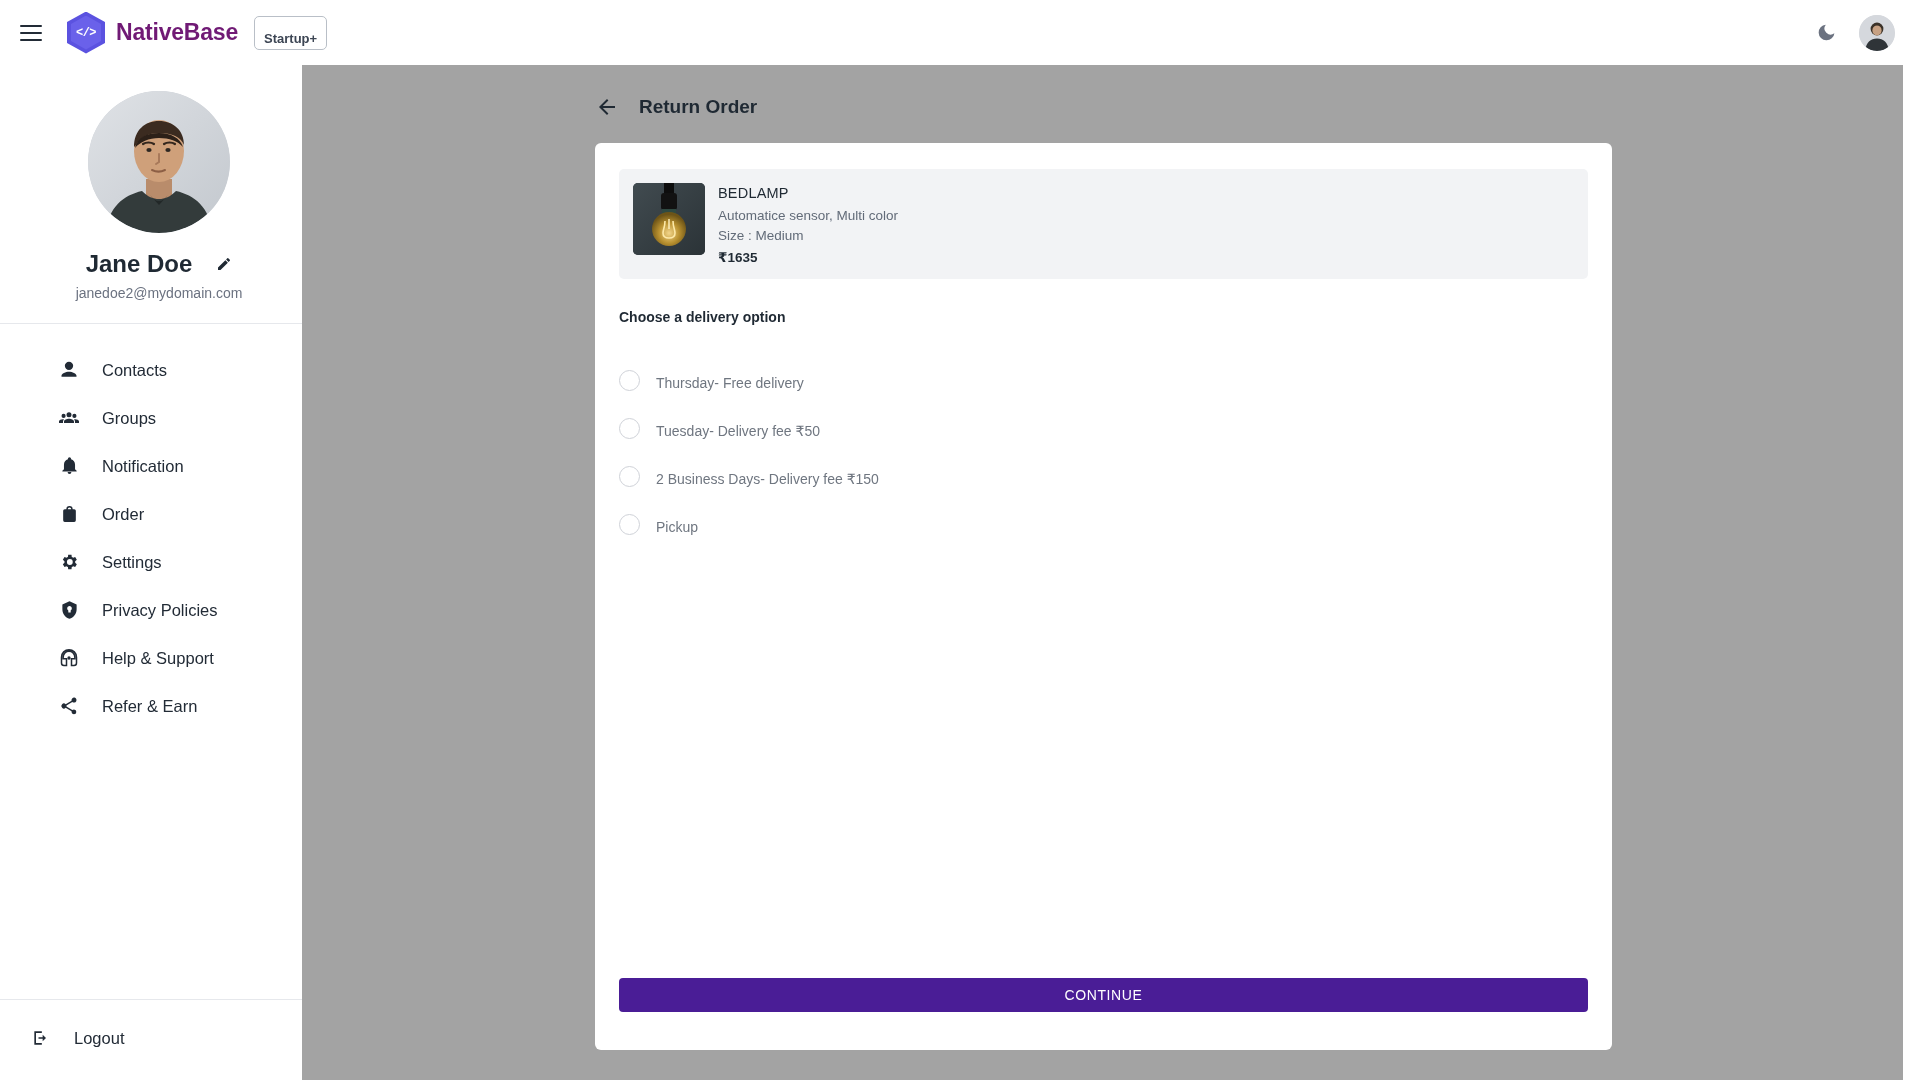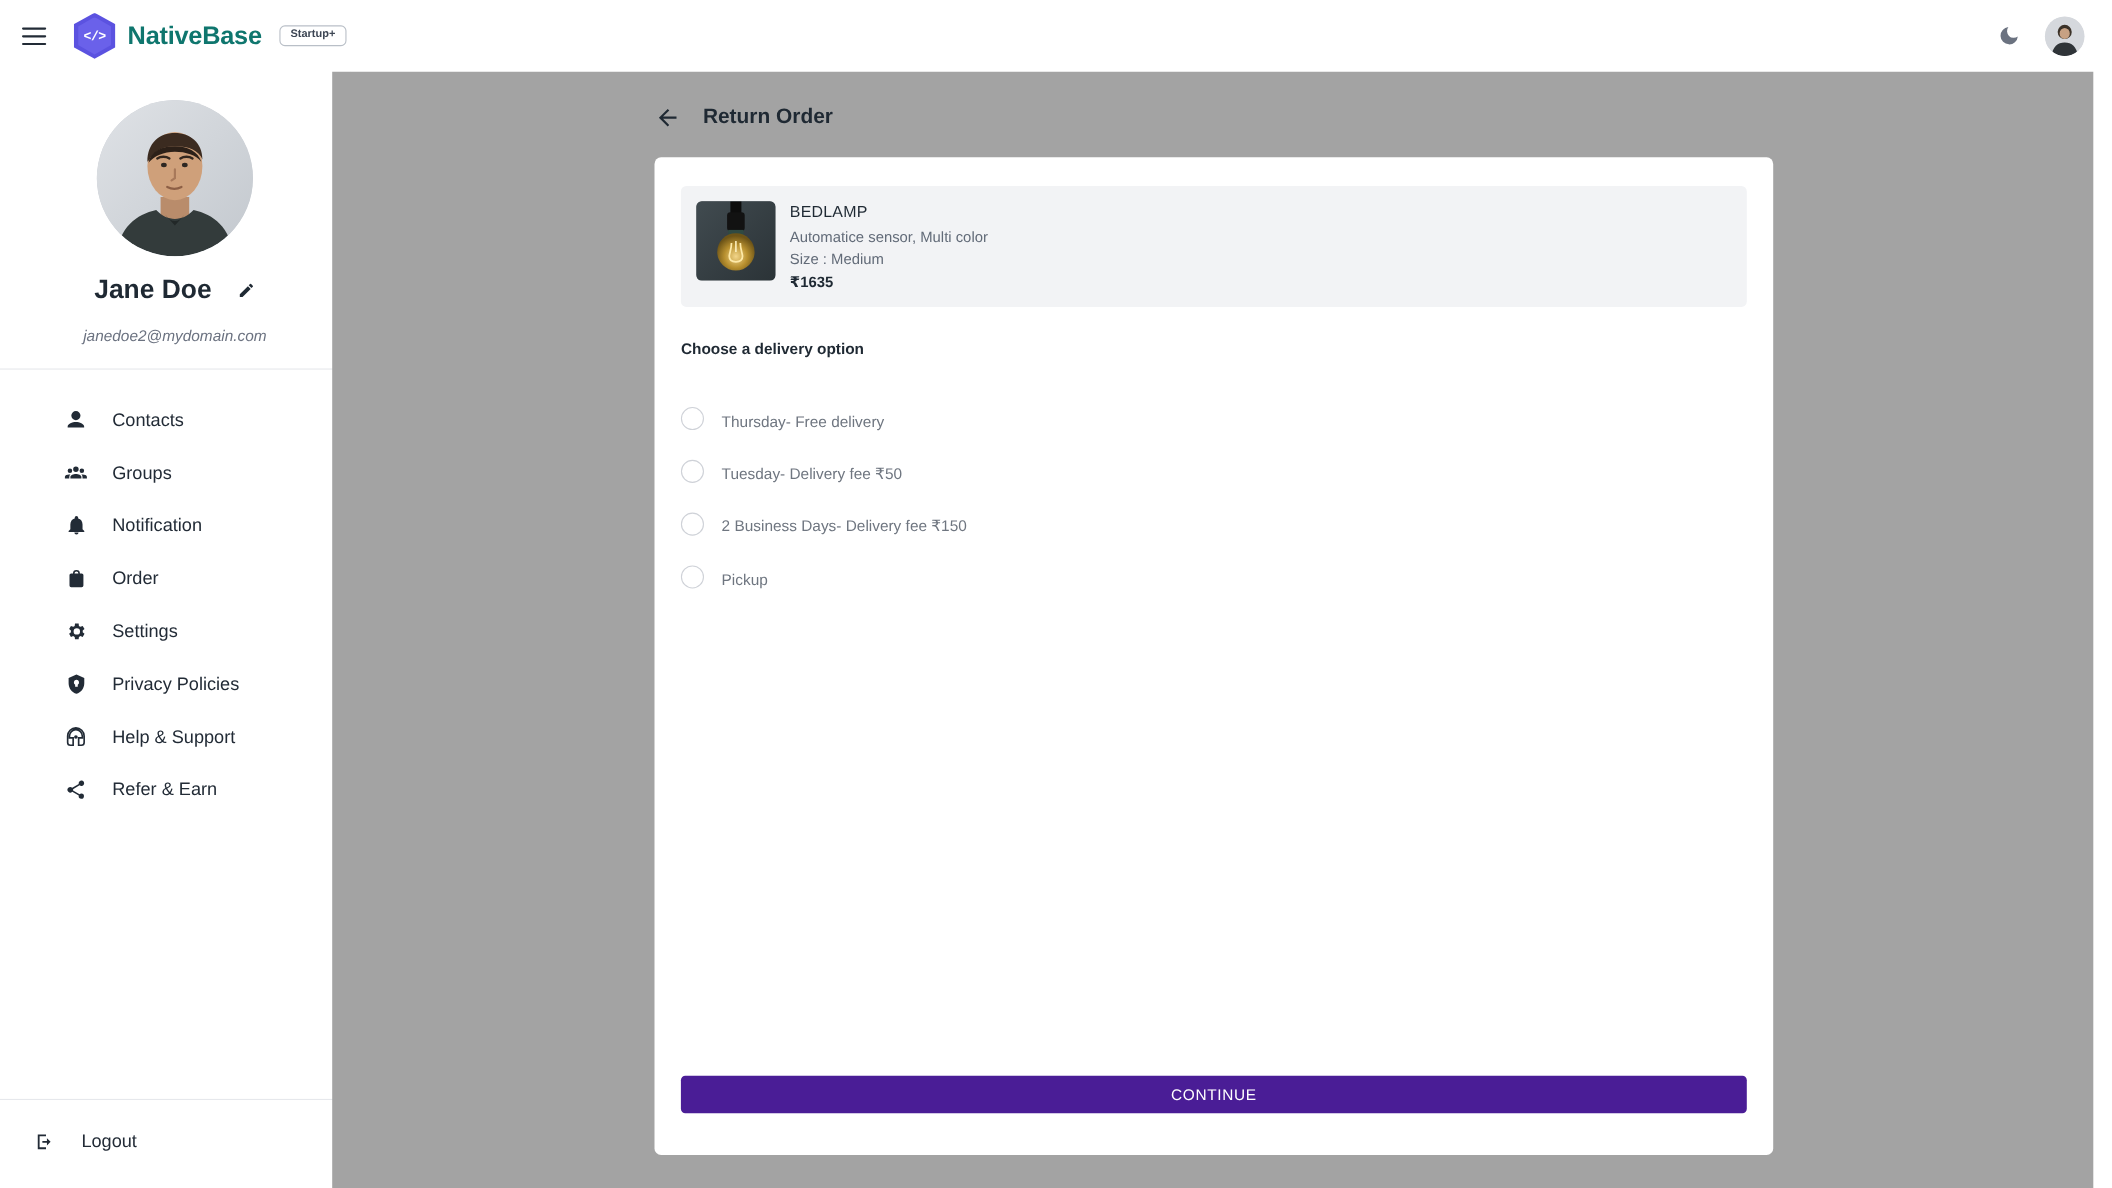--- a/index.html
+++ b/index.html
@@ -64,28 +64,28 @@
     position: relative;
     color: #ffffff;
     font-size: 12px;
     font-weight: bold;
     letter-spacing: -0.5px;
     font-family: "Liberation Mono", "DejaVu Sans Mono", monospace;
   }
   .brand-name {
     font-size: 23px;
     font-weight: bold;
-    color: #0f766e;
+    color: #701a75;
     letter-spacing: -0.2px;
   }
   .badge-startup {
     border: 1px solid #b9bfc7;
     border-radius: 5px;
-    padding: 3px 9px 4px 9px;
-    font-size: 10px;
+    padding: 15px 9px 4px 9px;
+    font-size: 13px;
     font-weight: bold;
     color: #3d4654;
     line-height: 1;
     margin-left: 5px;
   }
   .topbar-right {
     margin-left: auto;
     display: flex;
     align-items: center;
     gap: 22px;
@@ -133,22 +133,21 @@
     margin-top: 17px;
   }
   .profile-name {
     font-size: 24px;
     font-weight: bold;
     color: #1f2933;
   }
   .profile-email {
     font-size: 14px;
     color: #6b7280;
-    margin-top: 19px;
-    font-style: italic;
+    margin-top: 7px;
   }
   .nav {
     padding-top: 22px;
     padding-left: 28px;
   }
   .nav-item {
     display: flex;
     align-items: center;
     gap: 22px;
     height: 48px;

